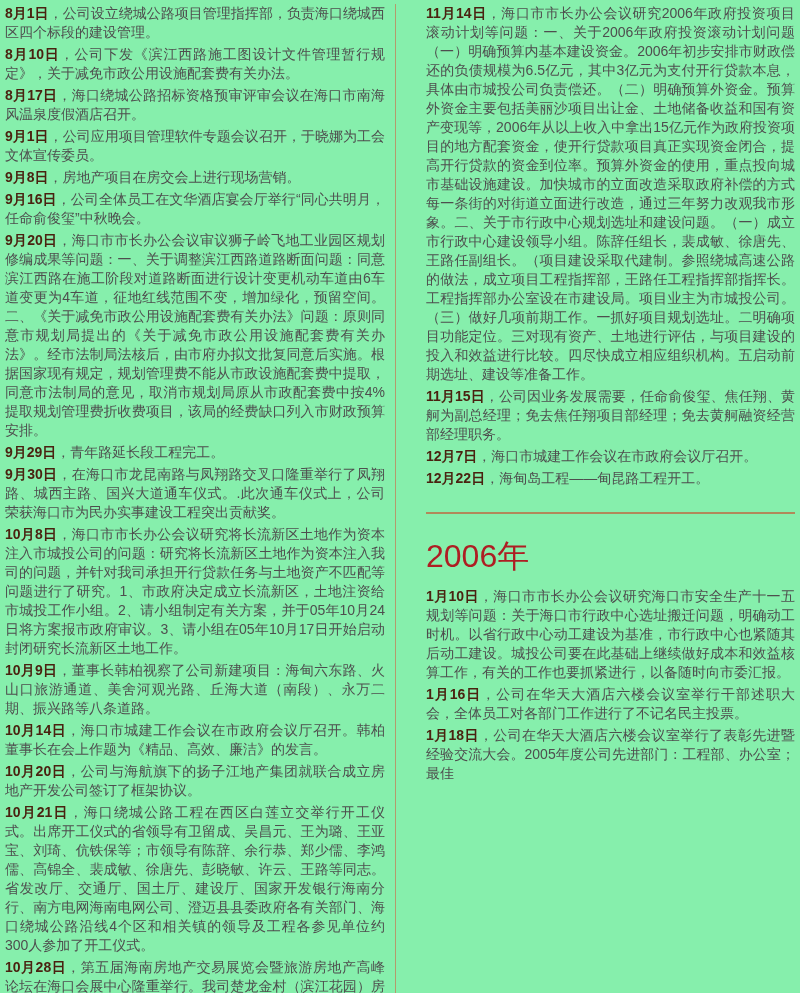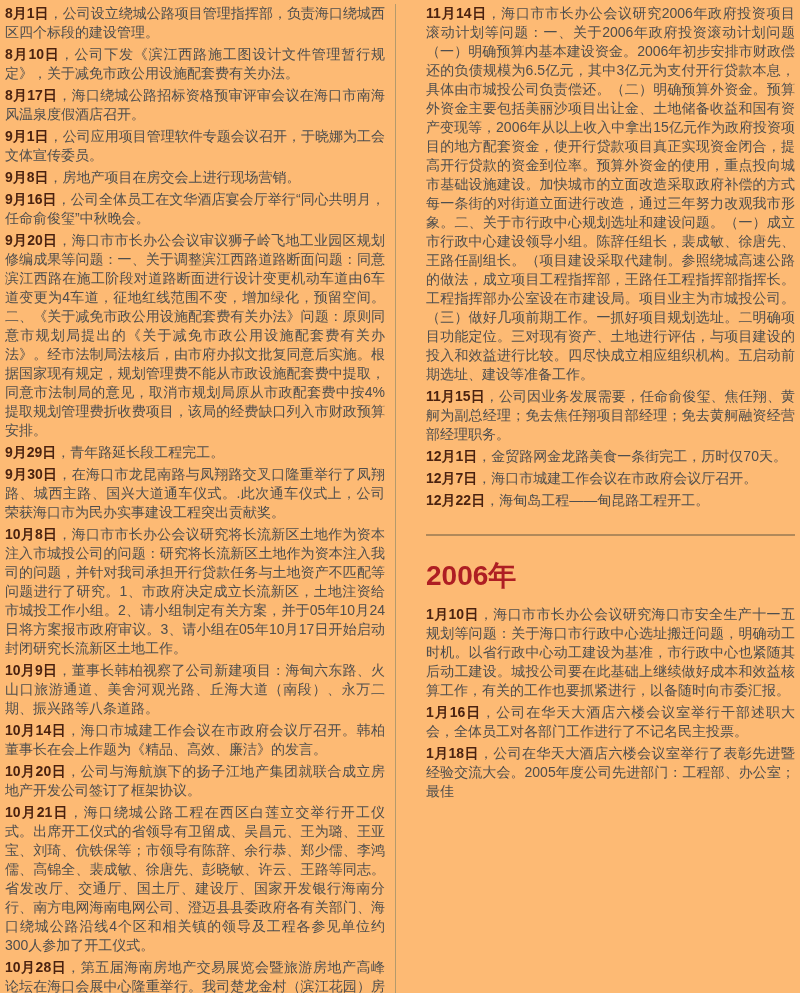--- a/index.html
+++ b/index.html
@@ -3,21 +3,21 @@
 <meta charset="utf-8">
 <style>
   html, body { margin: 0; padding: 0; background: #ffffff; }
   .page {
     width: 800px;
     height: 993px;
     overflow: hidden;
     box-sizing: border-box;
     display: flex;
     padding: 4px 5px 0 5px;
-    background: #fdba74;
+    background: #86efac;
     font-family: "Liberation Sans", "DejaVu Sans", sans-serif;
   }
   .col-left { flex: 0 0 380px; width: 380px; }
   .v-rule { flex: 0 0 1px; background: #b49a6c; margin: 0 30px 0 10px; }
   .col-right { flex: 1 1 auto; min-width: 0; }
   .entry {
     margin: 0 0 3px 0;
     font-size: 14px;
     line-height: 19px;
     color: #4e4e4e;
@@ -27,23 +27,23 @@
   .entry .date { font-weight: bold; color: #4a2210; }
   .entry .sep { color: #4e4e4e; }
   .year-rule {
     height: 2px;
     background: #b1895a;
     border: 0;
     margin: 24px 0 0 0;
   }
   .year-heading {
     margin: 26px 0 15px 0;
-    font-size: 28px;
+    font-size: 32px;
     line-height: 1;
-    font-weight: bold;
+    font-weight: normal;
     color: #ae1e23;
   }
 </style>
 </head>
 <body>
 
 <div class="page">
 
   <div class="col-left">
     <div>
@@ -83,21 +83,20 @@
   <div class="v-rule"></div>
 
   <div class="col-right">
     <div>
 
         <p class="entry"><b class="date">11月14日</b><span class="sep">，</span><span>海口市市长办公会议研究2006年政府投资项目滚动计划等问题：一、关于2006年政府投资滚动计划问题（一）明确预算内基本建设资金。2006年初步安排市财政偿还的负债规模为6.5亿元，其中3亿元为支付开行贷款本息，具体由市城投公司负责偿还。（二）明确预算外资金。预算外资金主要包括美丽沙项目出让金、土地储备收益和国有资产变现等，2006年从以上收入中拿出15亿元作为政府投资项目的地方配套资金，使开行贷款项目真正实现资金闭合，提高开行贷款的资金到位率。预算外资金的使用，重点投向城市基础设施建设。加快城市的立面改造采取政府补偿的方式每一条街的对街道立面进行改造，通过三年努力改观我市形象。二、关于市行政中心规划选址和建设问题。（一）成立市行政中心建设领导小组。陈辞任组长，裴成敏、徐唐先、王路任副组长。（项目建设采取代建制。参照绕城高速公路的做法，成立项目工程指挥部，王路任工程指挥部指挥长。工程指挥部办公室设在市建设局。项目业主为市城投公司。（三）做好几项前期工作。一抓好项目规划选址。二明确项目功能定位。三对现有资产、土地进行评估，与项目建设的投入和效益进行比较。四尽快成立相应组织机构。五启动前期选址、建设等准备工作。</span></p>
 
         <p class="entry"><b class="date">11月15日</b><span class="sep">，</span><span>公司因业务发展需要，任命俞俊玺、焦任翔、黄舸为副总经理；免去焦任翔项目部经理；免去黄舸融资经营部经理职务。</span></p>
 
 
-        <p class="entry"><b class="date">12月1日</b><span class="sep">，</span><span>金贸路网金龙路美食一条街完工，历时仅70天。</span></p>
 
 
         <p class="entry"><b class="date">12月7日</b><span class="sep">，</span><span>海口市城建工作会议在市政府会议厅召开。</span></p>
 
         <p class="entry"><b class="date">12月22日</b><span class="sep">，</span><span>海甸岛工程——甸昆路工程开工。</span></p>
       </div>
 
     <div class="year-rule"></div>
 
     <h2 class="year-heading">2006年</h2>

